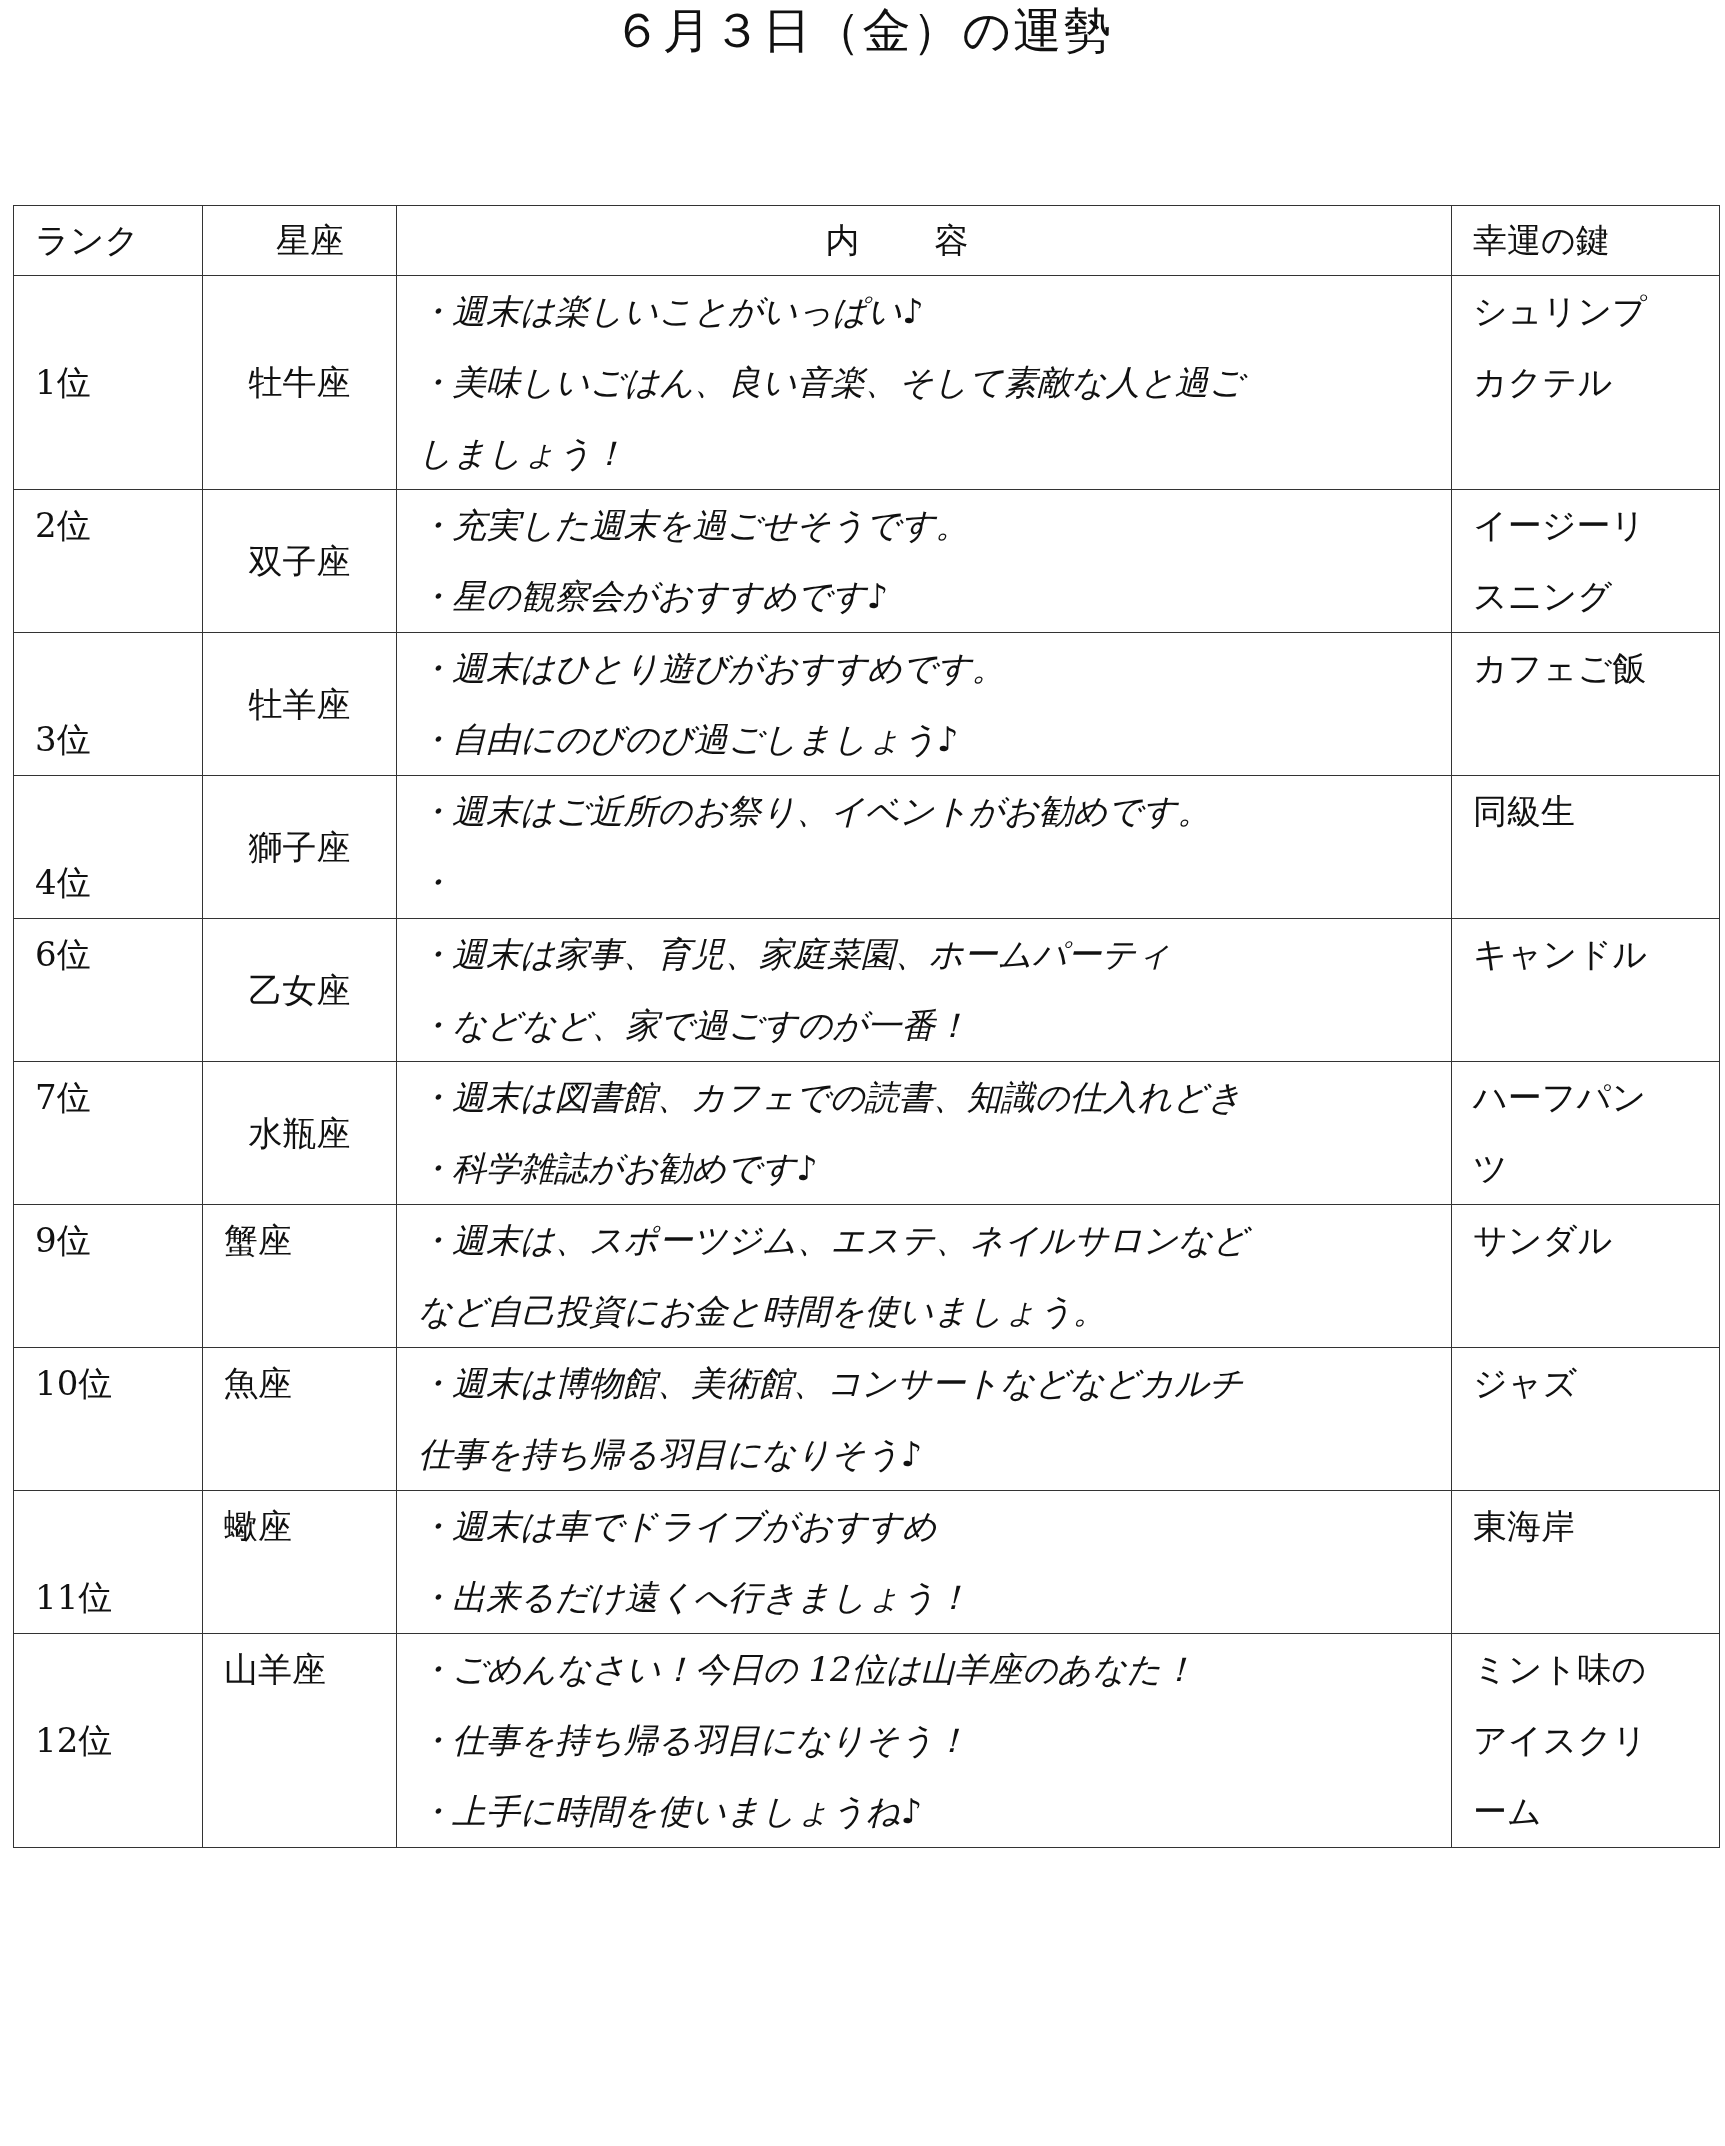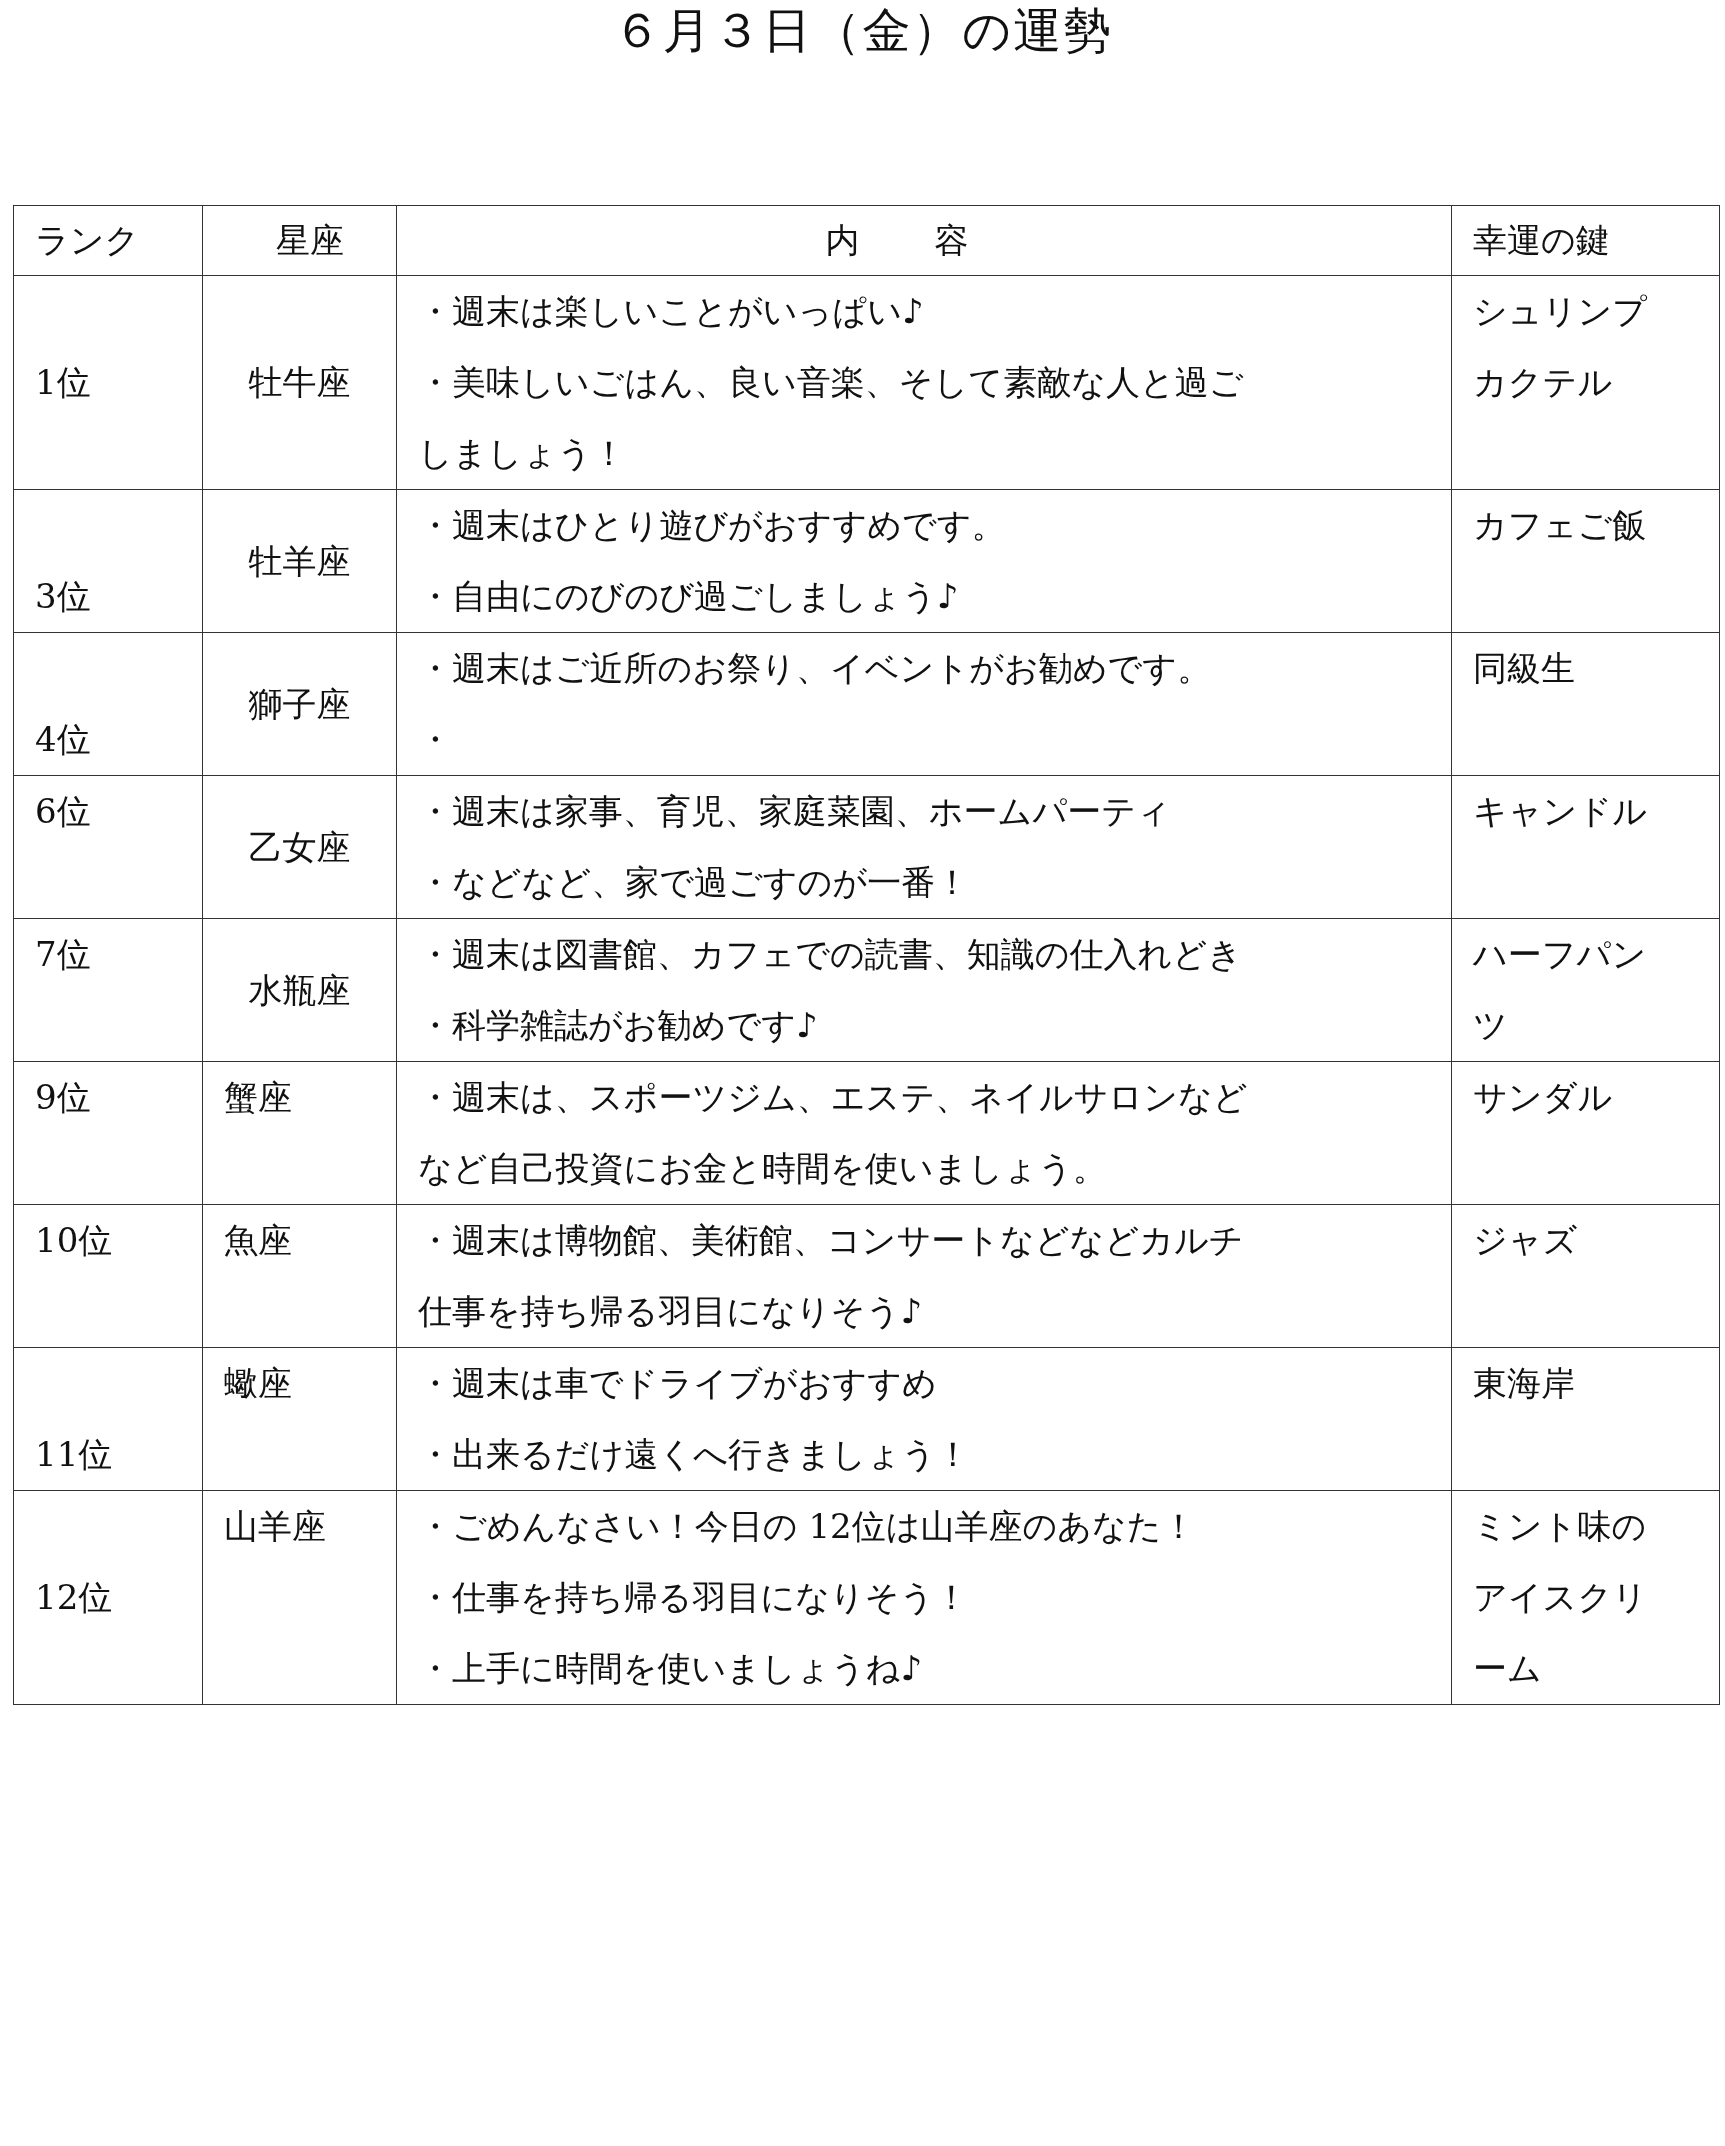--- a/index.html
+++ b/index.html
@@ -26,21 +26,21 @@
     padding: 0 0 0 21px;
     overflow: hidden;
     white-space: nowrap;
   }
   table.fortune th { height: 69px; vertical-align: middle; line-height: 69px; }
   th.col-rank { width: 167px; text-align: left; padding-left: 19px; }
   th.col-sign { width: 172px; text-align: center; padding-left: 0; }
   th.col-content { width: 1033px; text-align: center; padding-left: 0; letter-spacing: 75px; margin-left: 10px; }
   th.col-key { width: 246px; text-align: left; padding-left: 21px; }
   td.sign-bold { font-family: "DejaVu Sans", "Liberation Sans", sans-serif; font-weight: bold; font-size: 36px; }
-  td.content { padding-left: 17px; }
+  td.content { padding-left: 17px; font-style: italic; }
   td.key { padding-left: 21px; }
   .line { display: block; height: 71px; }
   .valign-mid { vertical-align: middle !important; }
   .valign-bot { vertical-align: bottom !important; }
 </style>
 </head>
 <body>
 
 <div class="title">６月３日（金）の運勢</div>
 
@@ -62,20 +62,32 @@
         <span class="line">・週末は楽しいことがいっぱい♪</span>
         <span class="line">・美味しいごはん、良い音楽、そして素敵な人と過ご</span>
         <span class="line">しましょう！</span>
       </td>
       <td class="key">
         <span class="line">シュリンプ</span>
         <span class="line">カクテル</span>
       </td>
     </tr>
 
+    <tr style="height:143px">
+      <td>2位</td>
+      <td class="sign-bold valign-mid" style="text-align:center;padding-left:0">双子座</td>
+      <td class="content">
+        <span class="line">・充実した週末を過ごせそうです。</span>
+        <span class="line">・星の観察会がおすすめです♪</span>
+      </td>
+      <td class="key">
+        <span class="line">イージーリ</span>
+        <span class="line">スニング</span>
+      </td>
+    </tr>
 
     <tr style="height:143px">
       <td class="valign-bot">3位</td>
       <td class="sign-bold valign-mid" style="text-align:center;padding-left:0">牡羊座</td>
       <td class="content">
         <span class="line">・週末はひとり遊びがおすすめです。</span>
         <span class="line">・自由にのびのび過ごしましょう♪</span>
       </td>
       <td class="key">
         <span class="line">カフェご飯</span>

